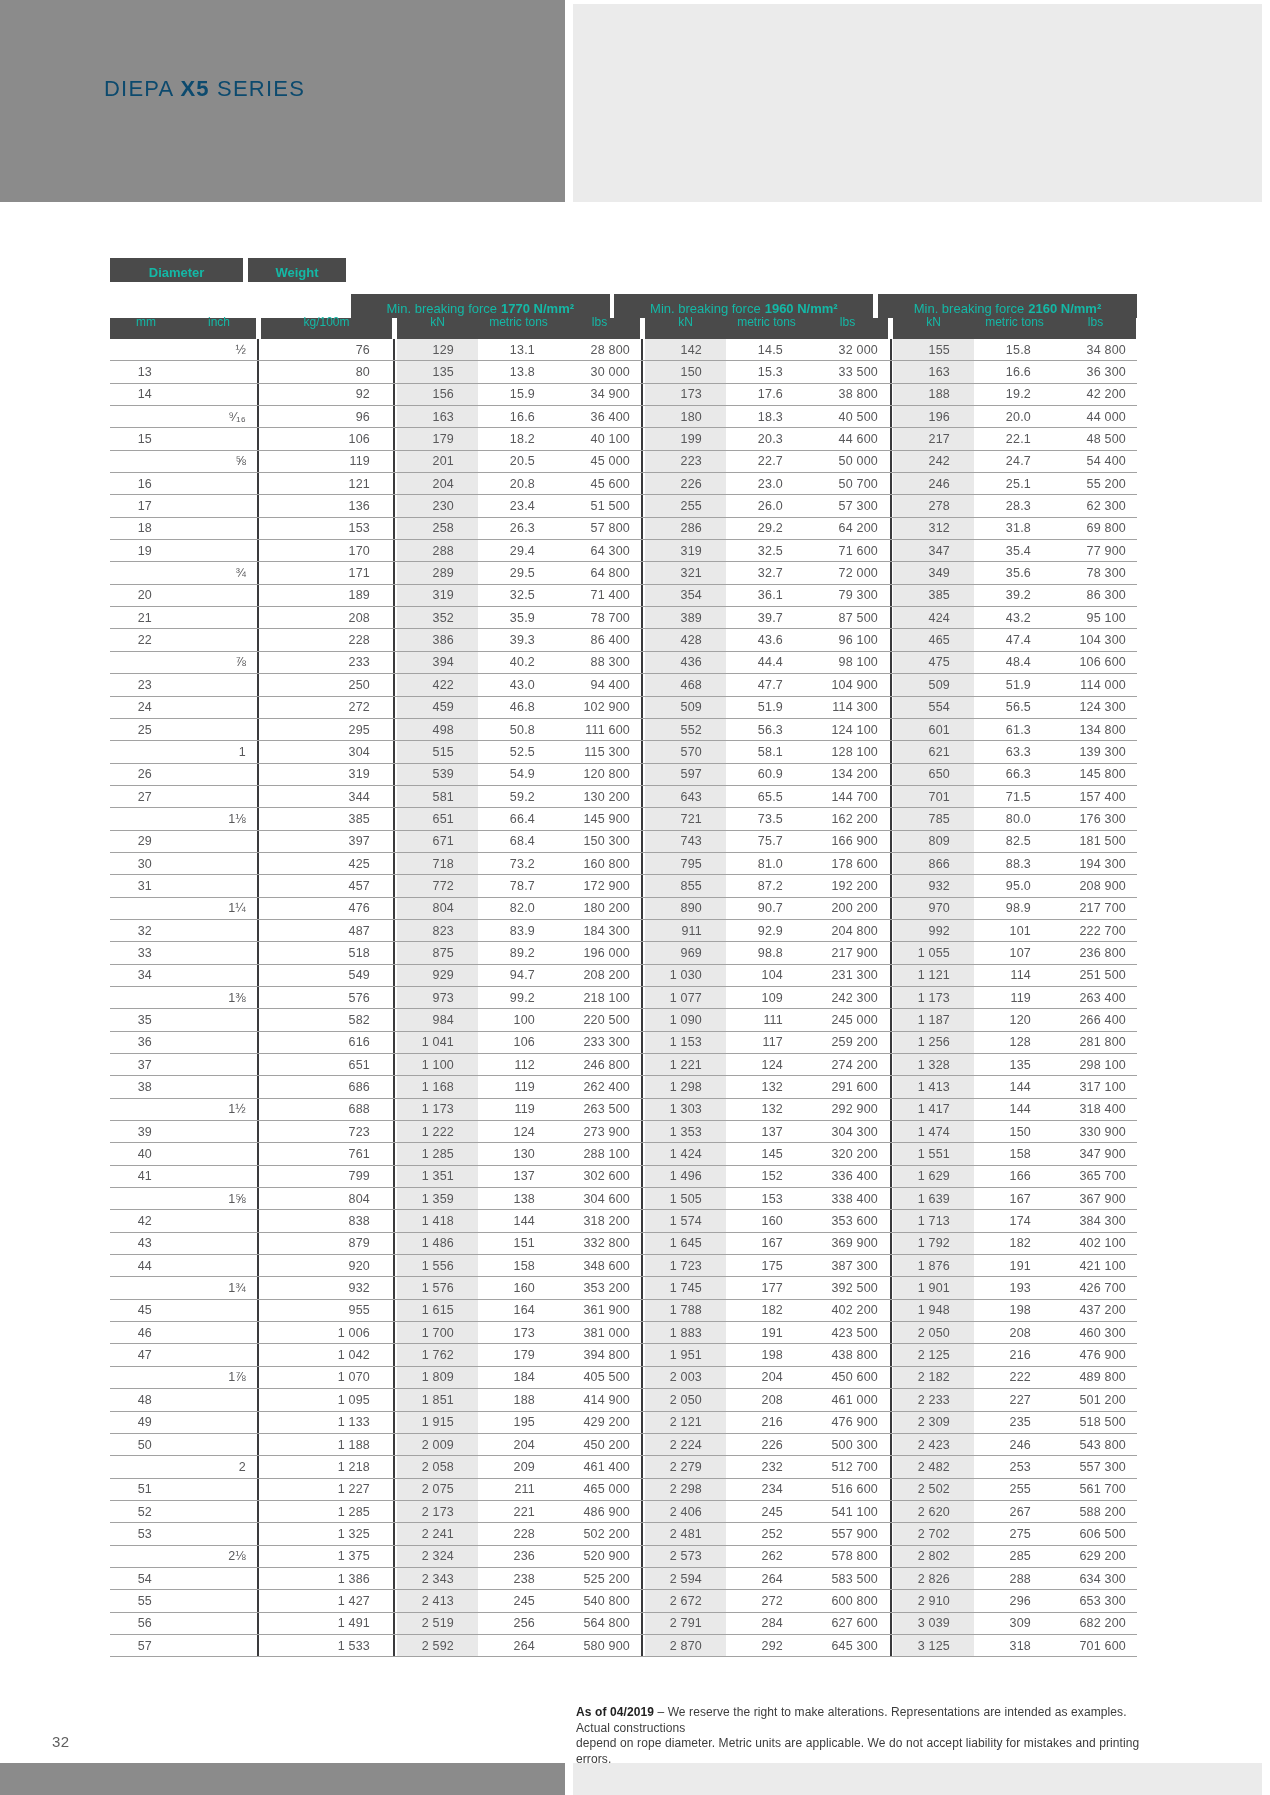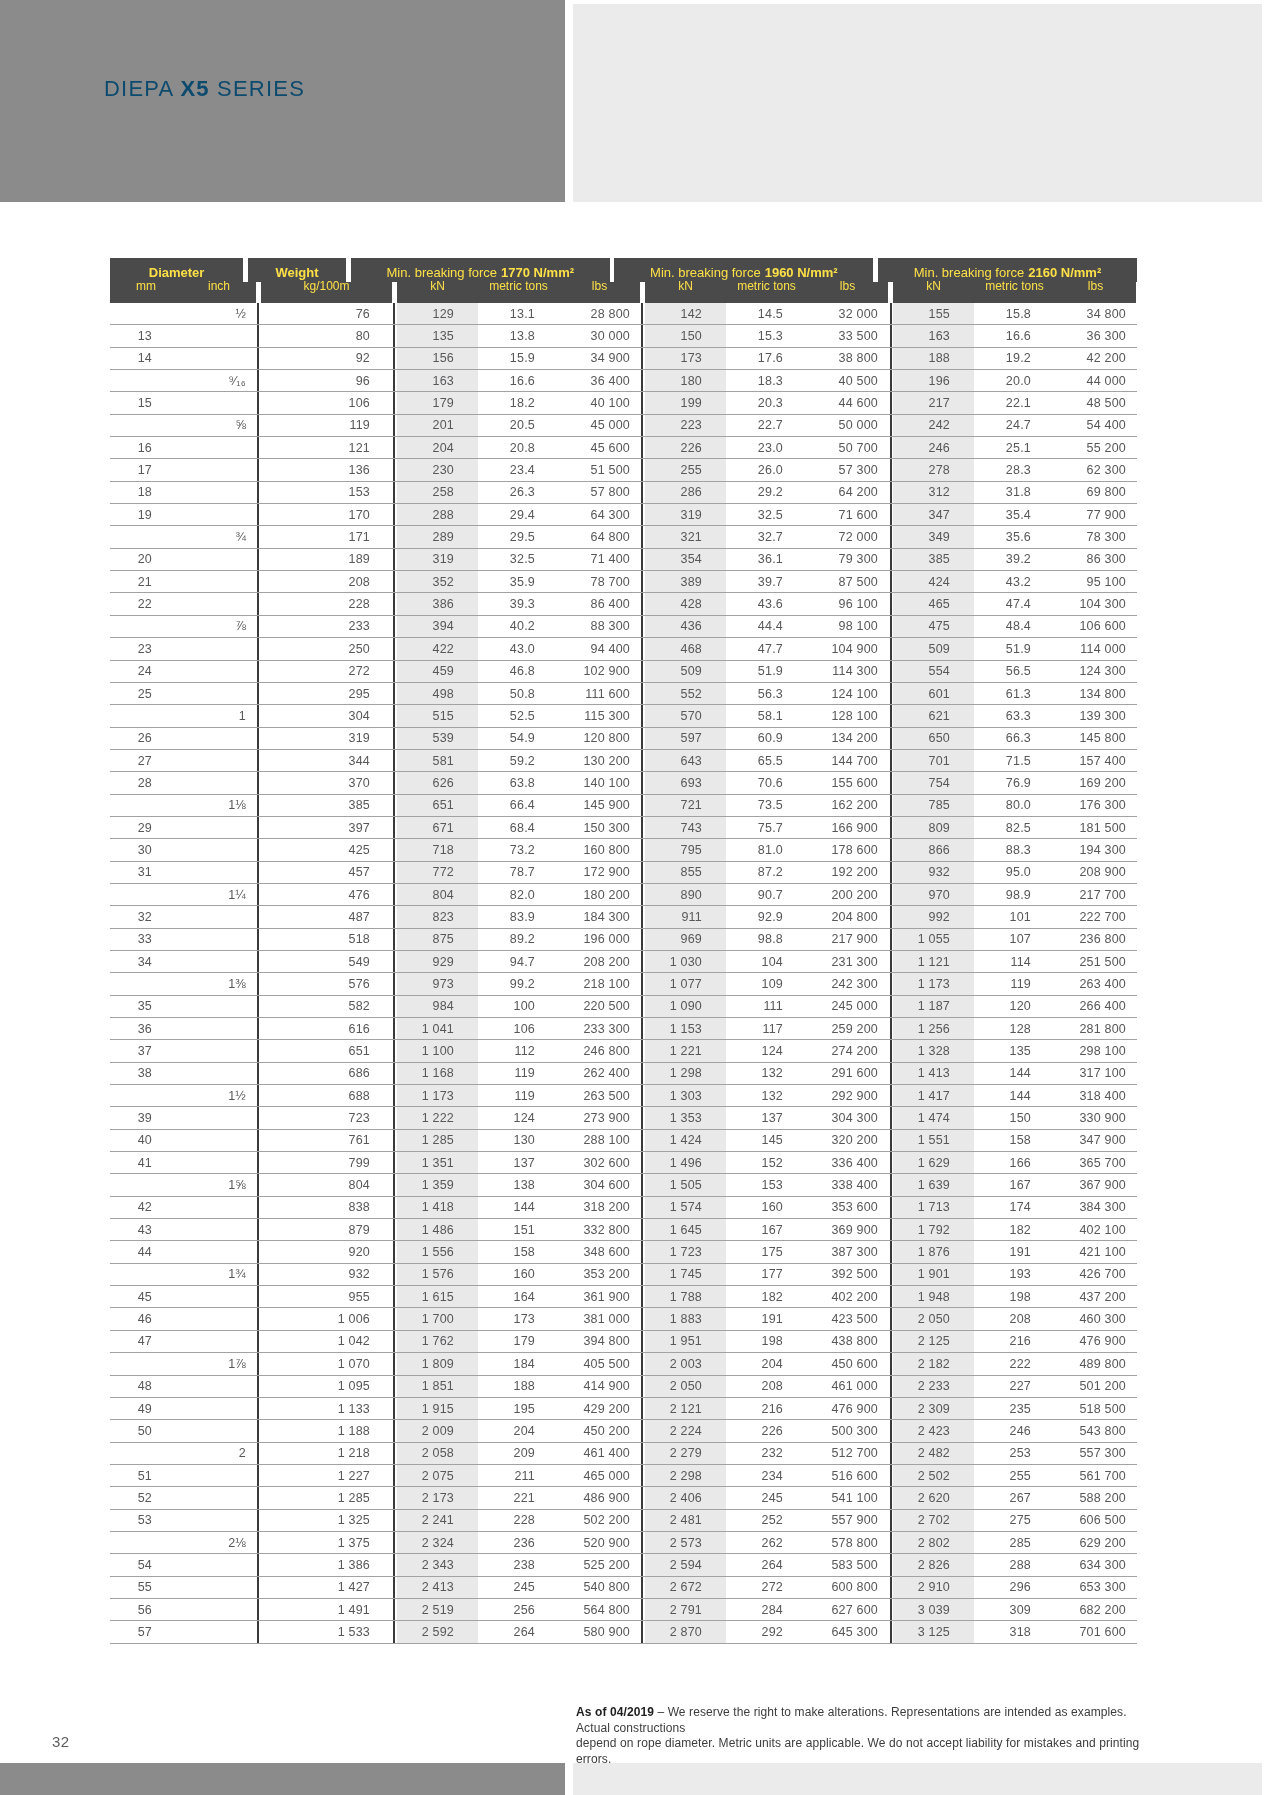--- a/index.html
+++ b/index.html
@@ -23,29 +23,29 @@
     color:#0c4a6e; font-size:22px; letter-spacing:1.2px; font-weight:400;
     white-space:nowrap;
   }
   .series-title .bold { font-weight:700; }
 
   
   .dtable { position:absolute; left:110px; top:258px; width:1027px; }
 
   .hrow { display:flex; }
   .hcell {
-    background:#4a4a4a; color:#fde047; display:flex;
+    background:#4a4a4a; color:#14b8a6; display:flex;
     align-items:center; justify-content:center; white-space:nowrap;text-align:center;
   }
   .hrow1 .hcell { height:24px; font-size:13px; padding-top:4px; }
   .hrow2 .hcell { height:21px; font-size:12px; padding-bottom:13px; }
   .hb { font-weight:700; }
   .force-strength { font-weight:700; margin-left:4px; }
   .hgap { width:5px; background:#ffffff; }
-  .gw146 { width:146px; } .gw131 { width:108px; } .gw243 { width:284px; }
+  .gw146 { width:146px; } .gw131 { width:108px; } .gw243 { width:284px;margin-top:36px; }
 
   .tbody { width:1027px; }
   .trow {
     display:flex; height:22.35px; border-bottom:1.5px solid #a2a2a2;
     align-items:center;
   }
   .cell {
     height:100%; display:flex; align-items:center; justify-content:flex-end;
     font-size:12.5px; color:#58585a; white-space:nowrap; letter-spacing:0.2px;
   }
@@ -501,38 +501,20 @@
         <div class="cell gap"></div>
         <div class="cell c6">643</div>
         <div class="cell c7">65.5</div>
         <div class="cell c8">144 700</div>
         <div class="cell gap"></div>
         <div class="cell c9">701</div>
         <div class="cell c10">71.5</div>
         <div class="cell c11">157 400</div>
       </div>
       <div class="trow">
-        <div class="cell c0">28</div>
-        <div class="cell c1"></div>
-        <div class="cell gap"></div>
-        <div class="cell c2">370</div>
-        <div class="cell gap"></div>
-        <div class="cell c3">626</div>
-        <div class="cell c4">63.8</div>
-        <div class="cell c5">140 100</div>
-        <div class="cell gap"></div>
-        <div class="cell c6">693</div>
-        <div class="cell c7">70.6</div>
-        <div class="cell c8">155 600</div>
-        <div class="cell gap"></div>
-        <div class="cell c9">754</div>
-        <div class="cell c10">76.9</div>
-        <div class="cell c11">169 200</div>
-      </div>
-      <div class="trow">
         <div class="cell c0"></div>
         <div class="cell c1">1⅛</div>
         <div class="cell gap"></div>
         <div class="cell c2">385</div>
         <div class="cell gap"></div>
         <div class="cell c3">651</div>
         <div class="cell c4">66.4</div>
         <div class="cell c5">145 900</div>
         <div class="cell gap"></div>
         <div class="cell c6">721</div>

